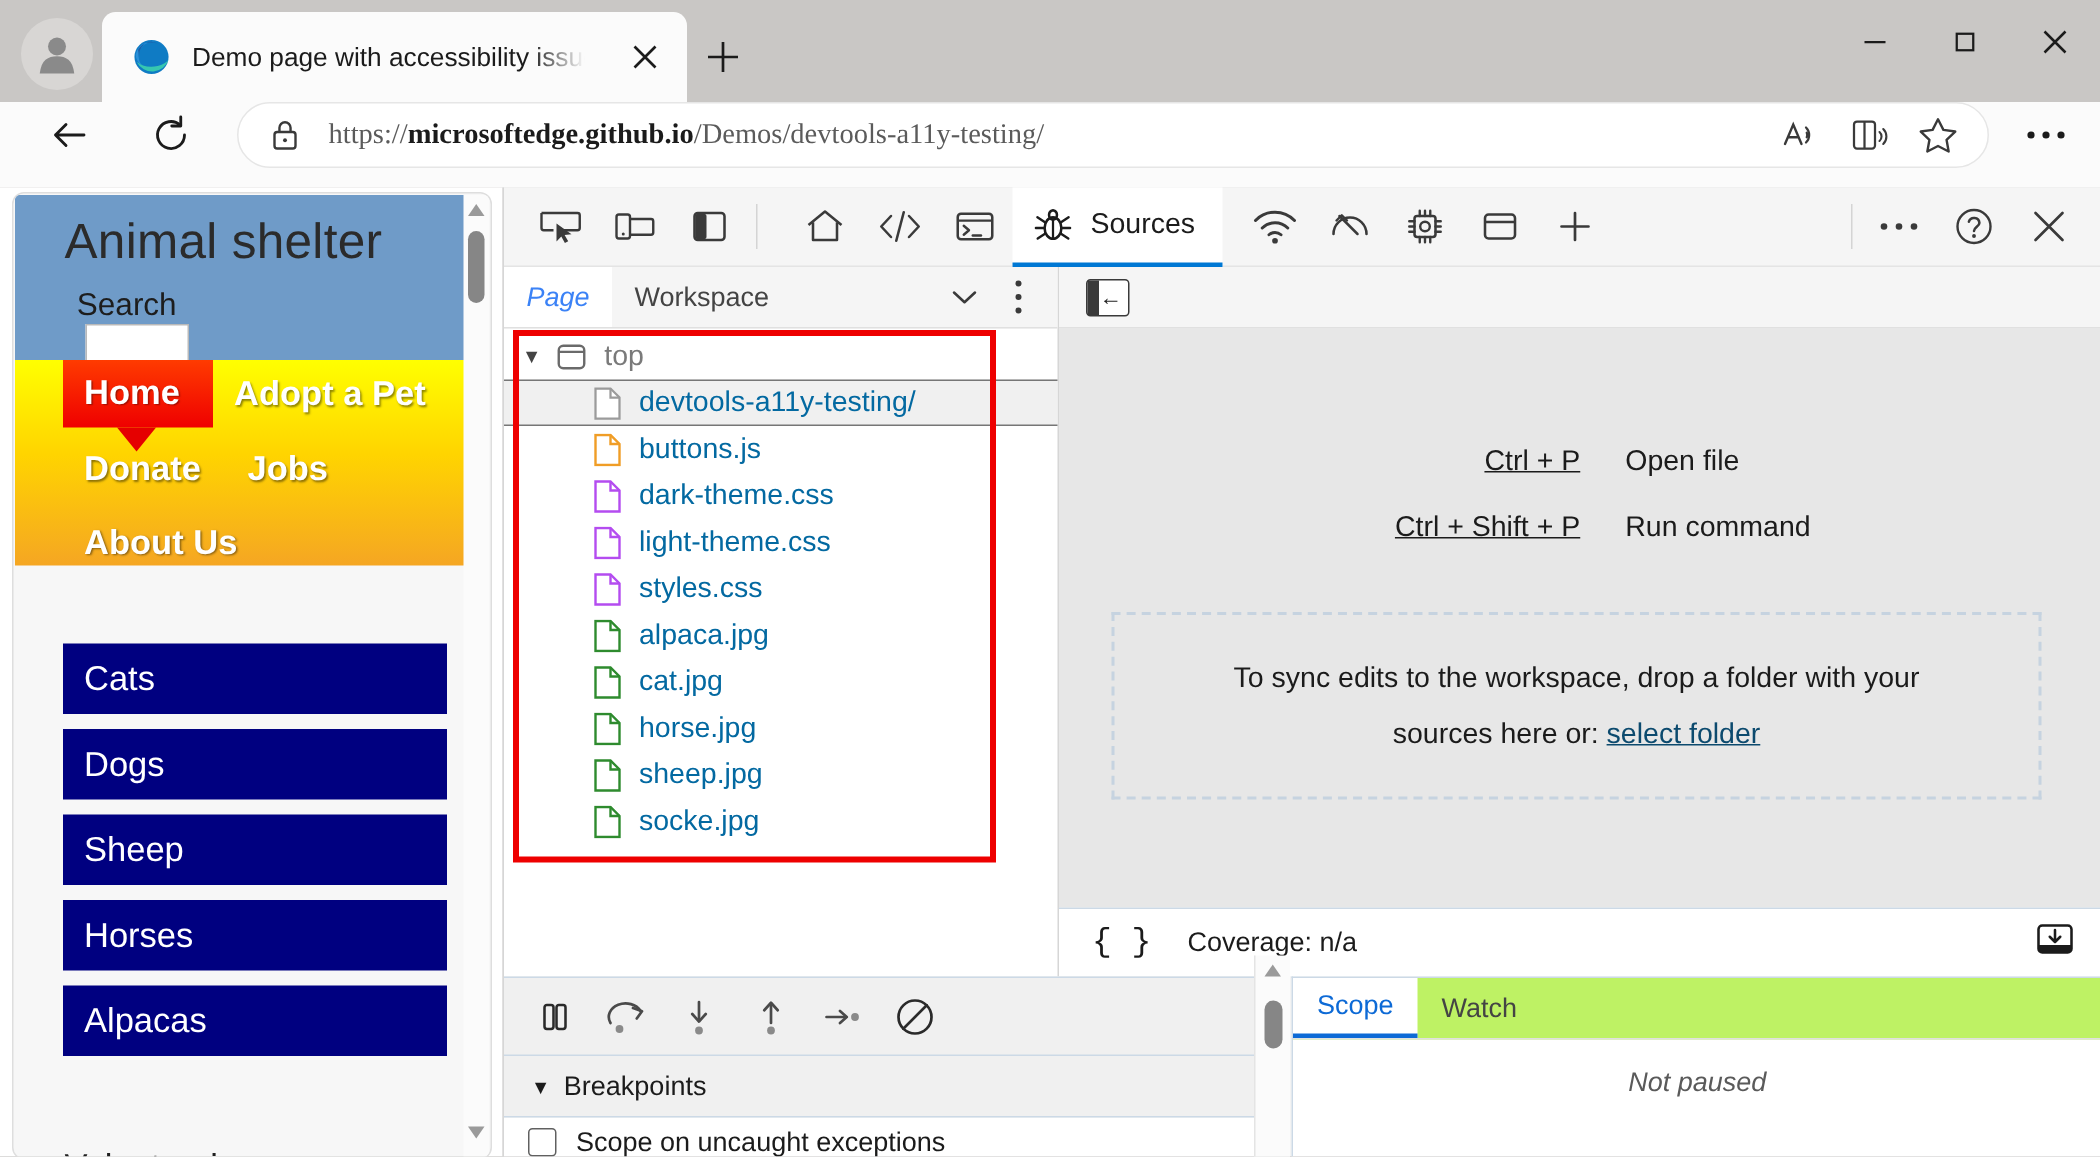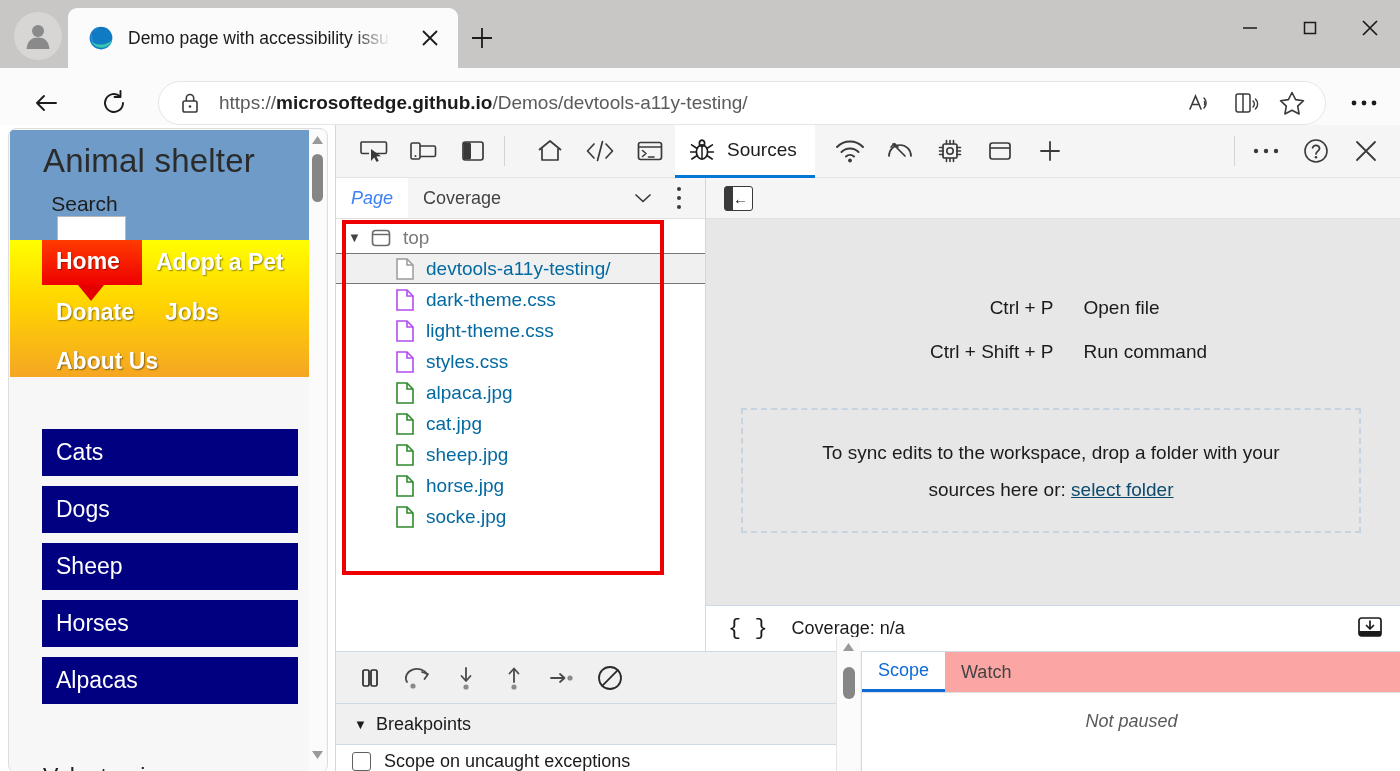--- a/index.html
+++ b/index.html
@@ -45,21 +45,21 @@
     position: absolute; left: 462px; top: 18px; width: 40px; height: 40px;
     display: flex; align-items: center; justify-content: center;
   }
   .wincontrols { position: absolute; right: 0; top: 0; height: 56px; display: flex; }
   .wincontrol { width: 60px; height: 56px; display: flex; align-items: center; justify-content: center; }
 
   
   .navbar {
     position: absolute; left: 0; top: 68px; width: 1400px; height: 57px;
     background: #fbfbfb;
-    display: flex; align-items: flex-end;
+    display: flex; align-items: flex-start; font-family: Liberation Serif, serif;
   }
   .nav-btn { width: 44px; height: 44px; display: flex; align-items: center; justify-content: center; flex: none; }
   .nav-back { margin-left: 24px; }
   .nav-reload { margin-left: 24px; }
   .omnibox {
     margin-left: 22px; flex: 1 1 auto; height: 44px;
     background: #ffffff; border-radius: 22px;
     display: flex; align-items: center;
     margin-right: 10px;
     border: 1px solid #e6e6e6;
@@ -222,21 +222,21 @@
   }
   .ed-collapse {
     margin-left: 18px; width: 29px; height: 25px;
     border: 1.5px solid #3a3a3a; border-radius: 3px;
     display: flex; align-items: center; justify-content: flex-end;
     background: linear-gradient(90deg,#3a3a3a 0,#3a3a3a 8px,#fff 8px,#fff 100%);
     font-size: 15px; color: #1b1b1b; padding-right: 4px;
   }
   .shortcuts { position: absolute; left: 0; top: 41px; width: 695px; }
   .sc-row { display: flex; justify-content: center; font-size: 19px; color: #1b1b1b; }
-  .sc-row .k { width: 230px; text-align: right; }
+  .sc-row .k { width: 230px; text-align: right; text-decoration: underline; }
   .sc-row .d { width: 230px; text-align: left; padding-left: 30px; }
   .dropzone {
     position: absolute; left: 35px; top: 230px; width: 620px; height: 125px;
     border: 2px dashed #c6d3e0;
     display: flex; flex-direction: column; align-items: center; justify-content: center;
     font-size: 19px; color: #1b1b1b; line-height: 37px; text-align: center;
   }
   .dropzone a { color: #0c4a6e; text-decoration: underline; }
   .coverage-bar {
     position: absolute; left: 0; top: 427px; width: 695px; height: 46px;
@@ -278,21 +278,21 @@
   }
   .bps-thumb {
     position: absolute; left: 6px; top: 30px; width: 12px; height: 32px;
     background: #868686; border-radius: 6px;
   }
 
   .scope-panel {
     position: absolute; left: 525px; top: 526px; width: 540px; height: 120px;
     background: #ffffff; border-left: 1px solid #ccd9e6; border-top: 1px solid #ccd9e6;
   }
-  .scope-tabs { height: 41px; background: #fca5a5; display: flex; border-bottom: 1px solid #e0e0e0; }
+  .scope-tabs { height: 41px; background: #bef264; display: flex; border-bottom: 1px solid #e0e0e0; }
   .scope-tab { display:flex; align-items:center; padding: 0 16px; font-size: 18px; color: #444; }
   .scope-tab.active { background:#fff; color:#0d6ad6; border-bottom: 3px solid #0d6ad6; }
   .notpaused {
     margin-top: 18px; text-align: center; font-style: italic;
     font-size: 18px; color: #5a5a5a;
   }
 </style>
 </head>
 <body>
 
@@ -565,21 +565,21 @@
       <div class="dt-icon" style="margin-right:10px">
         <svg width="28" height="28" viewBox="0 0 28 28">
           <path d="M5 5 L23 23 M23 5 L5 23" stroke="#3a3a3a" stroke-width="1.8" stroke-linecap="round"></path>
         </svg>
       </div>
     </div>
 
     <div class="navigator">
       <div class="nav-tabs">
         <div class="nav-tab active">Page</div>
-        <div class="nav-tab">Coverage</div>
+        <div class="nav-tab">Workspace</div>
         <div class="grow"></div>
         <div class="nav-tab-btn">
           <svg width="20" height="14" viewBox="0 0 20 14">
             <path d="M3 4 L10 10.5 L17 4" stroke="#3a3a3a" stroke-width="1.7" fill="none" stroke-linecap="round" stroke-linejoin="round"></path>
           </svg>
         </div>
         <div class="nav-tab-btn" style="margin-right:8px">
           <svg width="8" height="26" viewBox="0 0 8 26">
             <circle cx="4" cy="4" r="2" fill="#3a3a3a"></circle>
               <circle cx="4" cy="13" r="2" fill="#3a3a3a"></circle>
@@ -600,20 +600,28 @@
 
         <div class="tree-row selected">
           <span class="file-ind"></span>
           <svg width="18" height="22" viewBox="0 0 18 22">
             <path d="M1 1 H11 L17 7 V21 H1 Z" stroke="#9b9b9b" stroke-width="1.5" fill="#fff"></path>
             <path d="M11 1 V7 H17" stroke="#9b9b9b" stroke-width="1.5" fill="none"></path>
           </svg>
           <span class="nm">devtools-a11y-testing/</span>
         </div>
 
+        <div class="tree-row">
+          <span class="file-ind"></span>
+          <svg width="18" height="22" viewBox="0 0 18 22">
+            <path d="M1 1 H11 L17 7 V21 H1 Z" stroke="#f09d26" stroke-width="1.6" fill="#fff"></path>
+            <path d="M11 1 V7 H17" stroke="#f09d26" stroke-width="1.6" fill="none"></path>
+          </svg>
+          <span class="nm">buttons.js</span>
+        </div>
 
         <div class="tree-row">
           <span class="file-ind"></span>
           <svg width="18" height="22" viewBox="0 0 18 22">
             <path d="M1 1 H11 L17 7 V21 H1 Z" stroke="#b44cf0" stroke-width="1.6" fill="#fff"></path>
             <path d="M11 1 V7 H17" stroke="#b44cf0" stroke-width="1.6" fill="none"></path>
           </svg>
           <span class="nm">dark-theme.css</span>
         </div>
 
@@ -652,30 +660,30 @@
           </svg>
           <span class="nm">cat.jpg</span>
         </div>
 
         <div class="tree-row">
           <span class="file-ind"></span>
           <svg width="18" height="22" viewBox="0 0 18 22">
             <path d="M1 1 H11 L17 7 V21 H1 Z" stroke="#2e8b2e" stroke-width="1.6" fill="#fff"></path>
             <path d="M11 1 V7 H17" stroke="#2e8b2e" stroke-width="1.6" fill="none"></path>
           </svg>
-          <span class="nm">sheep.jpg</span>
+          <span class="nm">horse.jpg</span>
         </div>
 
         <div class="tree-row">
           <span class="file-ind"></span>
           <svg width="18" height="22" viewBox="0 0 18 22">
             <path d="M1 1 H11 L17 7 V21 H1 Z" stroke="#2e8b2e" stroke-width="1.6" fill="#fff"></path>
             <path d="M11 1 V7 H17" stroke="#2e8b2e" stroke-width="1.6" fill="none"></path>
           </svg>
-          <span class="nm">horse.jpg</span>
+          <span class="nm">sheep.jpg</span>
         </div>
 
         <div class="tree-row">
           <span class="file-ind"></span>
           <svg width="18" height="22" viewBox="0 0 18 22">
             <path d="M1 1 H11 L17 7 V21 H1 Z" stroke="#2e8b2e" stroke-width="1.6" fill="#fff"></path>
             <path d="M11 1 V7 H17" stroke="#2e8b2e" stroke-width="1.6" fill="none"></path>
           </svg>
           <span class="nm">socke.jpg</span>
         </div>

